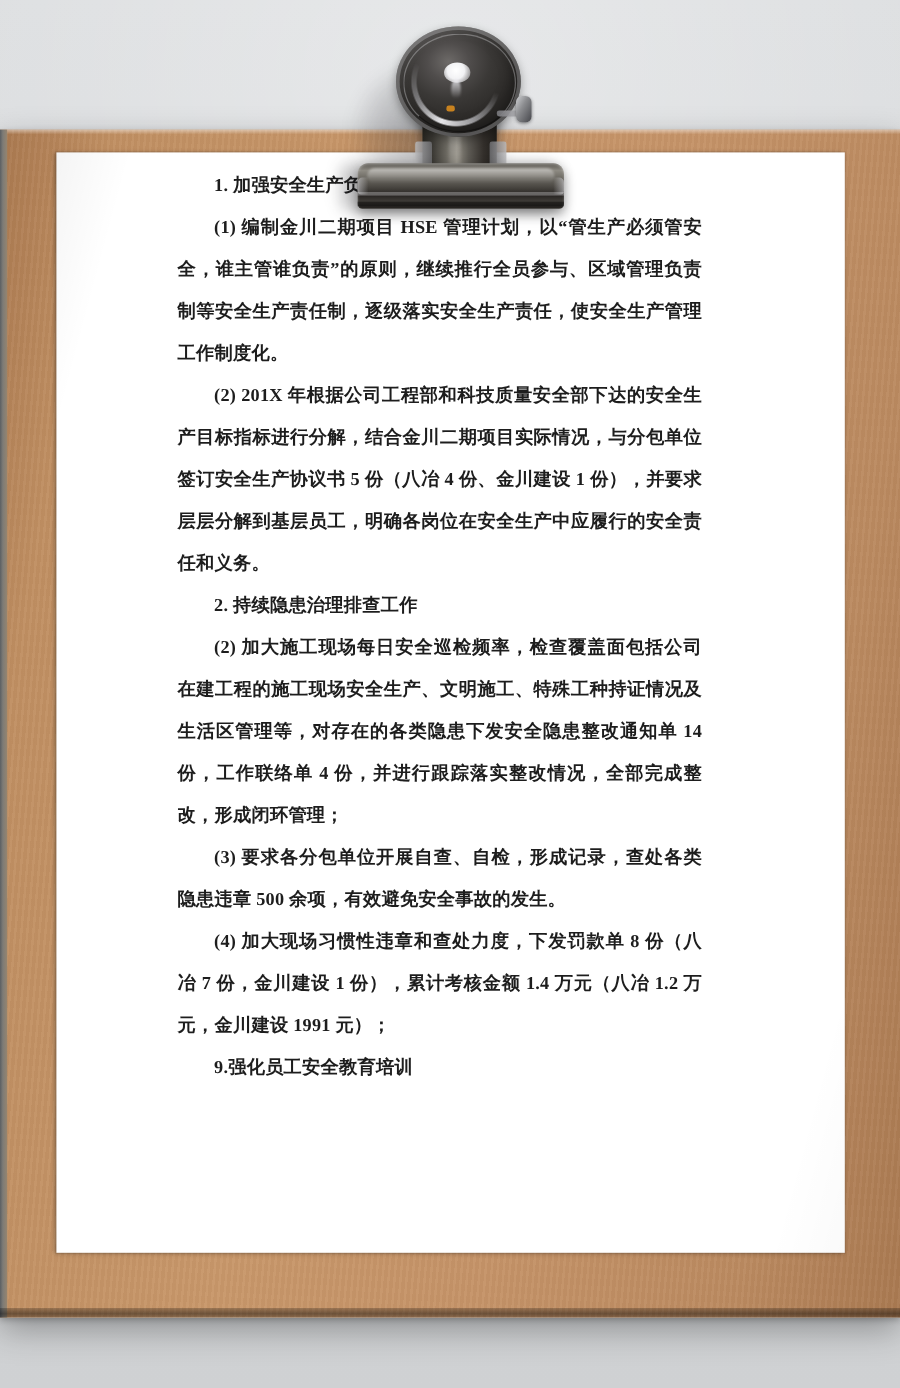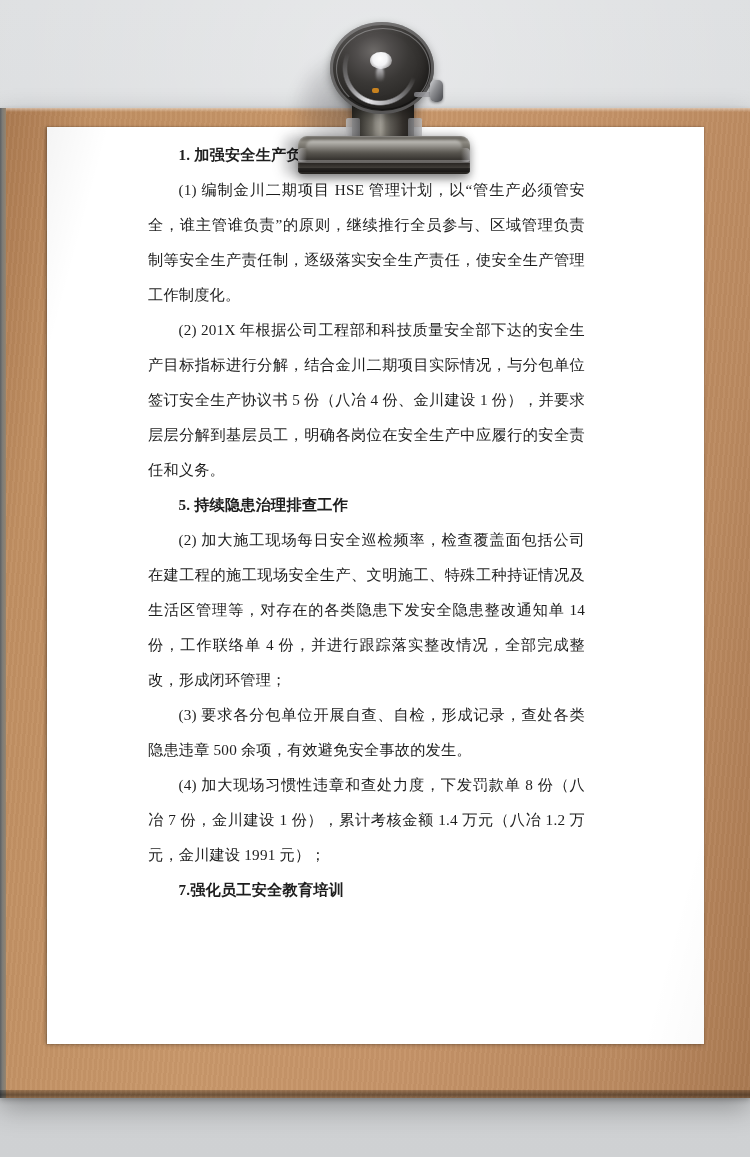--- a/index.html
+++ b/index.html
@@ -143,20 +143,21 @@
   }
   .para {
     margin: 0 0 0 0;
     font-size: 15.2px;
     line-height: 35px;
     color: #1d1d1d;
     text-align: justify;
     text-justify: inter-ideograph;
     text-indent: 2em;
     letter-spacing: 0.2px;
+    font-weight: bold;
   }
   .para.heading {
     font-weight: bold;
   }
 
   
   .clip {
     position: absolute;
     left: 288px;
     top: 22px;
@@ -445,25 +446,25 @@
   <div class="board-top-lip"></div>
   <div class="board-left-edge"></div>
   <div class="board-bottom-edge"></div>
 
   <div class="paper"></div>
 
   <div class="doc-body">
     <p class="para heading">1. 加强安全生产负责制落实</p>
     <p class="para">(1) 编制金川二期项目 HSE 管理计划，以“管生产必须管安全，谁主管谁负责”的原则，继续推行全员参与、区域管理负责制等安全生产责任制，逐级落实安全生产责任，使安全生产管理工作制度化。</p>
     <p class="para">(2) 201X 年根据公司工程部和科技质量安全部下达的安全生产目标指标进行分解，结合金川二期项目实际情况，与分包单位签订安全生产协议书 5 份（八冶 4 份、金川建设 1 份），并要求层层分解到基层员工，明确各岗位在安全生产中应履行的安全责任和义务。</p>
-    <p class="para heading">5. 持续隐患治理排查工作</p>
+    <p class="para heading">2. 持续隐患治理排查工作</p>
     <p class="para">(2) 加大施工现场每日安全巡检频率，检查覆盖面包括公司在建工程的施工现场安全生产、文明施工、特殊工种持证情况及生活区管理等，对存在的各类隐患下发安全隐患整改通知单 14 份，工作联络单 4 份，并进行跟踪落实整改情况，全部完成整改，形成闭环管理；</p>
     <p class="para">(3) 要求各分包单位开展自查、自检，形成记录，查处各类隐患违章 500 余项，有效避免安全事故的发生。</p>
     <p class="para">(4) 加大现场习惯性违章和查处力度，下发罚款单 8 份（八冶 7 份，金川建设 1 份），累计考核金额 1.4 万元（八冶 1.2 万元，金川建设 1991 元）；</p>
-    <p class="para heading">7.强化员工安全教育培训</p>
+    <p class="para heading">9.强化员工安全教育培训</p>
   </div>
 
   <div class="clip-shadow"></div>
   <div class="clip-bar-shadow"></div>
 
   <div class="clip">
     <div class="clip-neck"></div>
     <div class="clip-neck-shine"></div>
     <div class="clip-foot-l"></div>
     <div class="clip-foot-r"></div>

